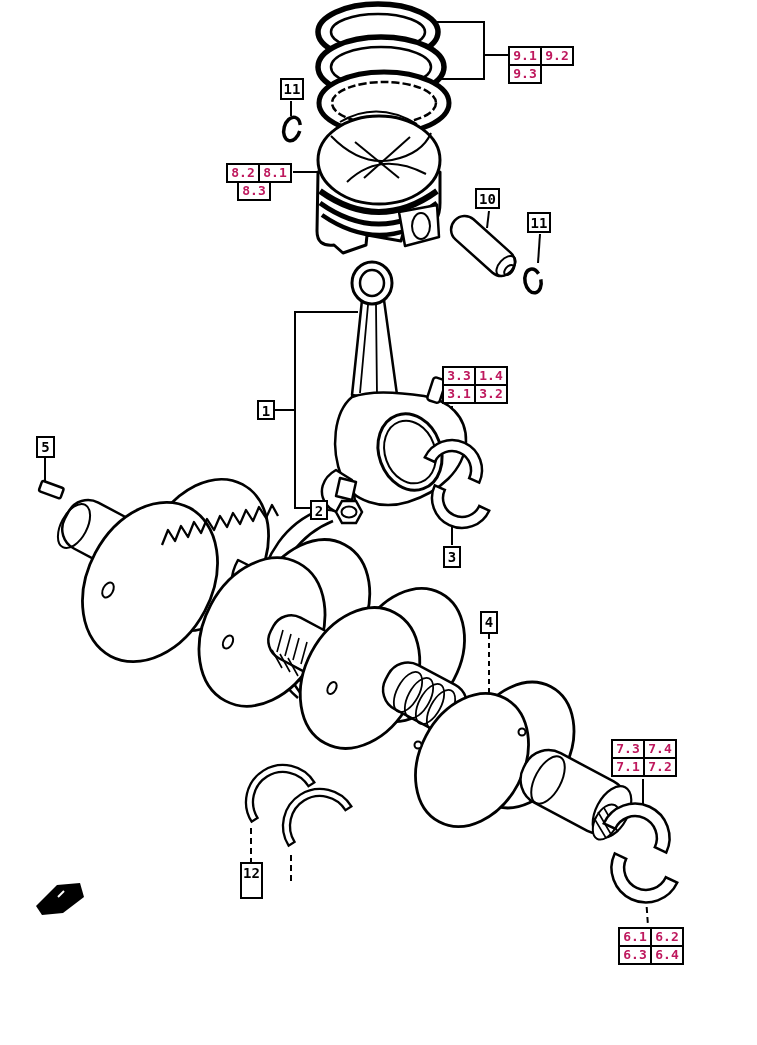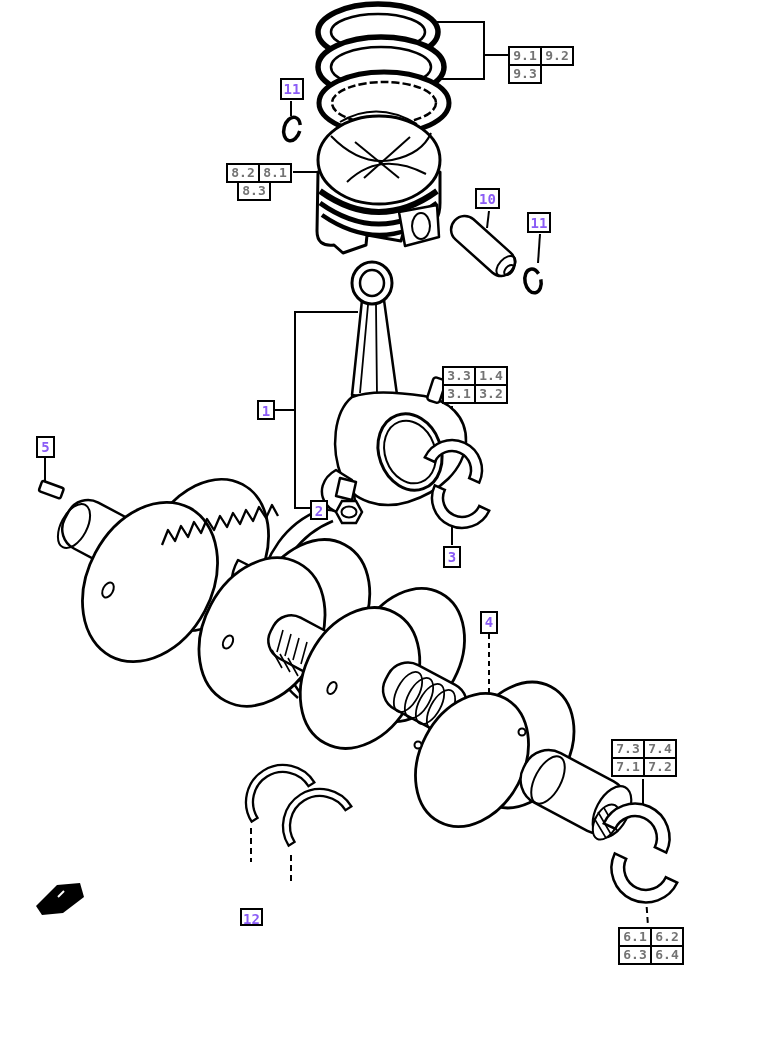--- a/index.html
+++ b/index.html
@@ -1,24 +1,24 @@
 <!DOCTYPE html>
 <html><head>
 <meta charset="utf-8">
 <style>
   html,body{margin:0;padding:0;background:#fff;}
   #stage{position:relative;width:757px;height:1045px;background:#fff;overflow:hidden;
          font-family:"DejaVu Sans Mono",monospace;}
   #art{position:absolute;left:0;top:0;}
-  .co{position:absolute;border:2px solid #000;background:#fff;color:#8b5cf6;
+  .co{position:absolute;border:2px solid #000;background:#fff;color:#000000;
       font:bold 14px/18px "DejaVu Sans Mono",monospace;text-align:center;box-sizing:border-box;}
   .tbl{position:absolute;}
   .row{display:flex;}
   .row + .row{margin-top:-2px;}
-  .cell{border:2px solid #000;background:#fff;color:#737373;box-sizing:border-box;
+  .cell{border:2px solid #000;background:#fff;color:#be185d;box-sizing:border-box;
         font:bold 13px/16px "DejaVu Sans Mono",monospace;text-align:center;height:20px;}
   .cell + .cell{margin-left:-2px;}
   .w34{width:34px;}
   .w43{width:43px;}
 </style>
 </head>
 <body>
 
 <div id="stage">
 
@@ -161,21 +161,21 @@
 </svg>
 
 <div class="co" style="left:280px;top:78px;width:24px;height:22px">11</div>
 <div class="co" style="left:475px;top:188px;width:25px;height:21px">10</div>
 <div class="co" style="left:527px;top:212px;width:24px;height:21px">11</div>
 <div class="co" style="left:257px;top:400px;width:18px;height:20px">1</div>
 <div class="co" style="left:310px;top:500px;width:18px;height:20px">2</div>
 <div class="co" style="left:443px;top:546px;width:18px;height:22px">3</div>
 <div class="co" style="left:36px;top:436px;width:19px;height:22px">5</div>
 <div class="co" style="left:480px;top:611px;width:18px;height:23px">4</div>
-<div class="co" style="left:240px;top:908px;width:23px;height:18px">12</div>
+<div class="co" style="left:240px;top:862px;width:23px;height:37px">12</div>
 
 <div class="tbl" style="left:508px;top:46px">
   <div class="row">
     <div class="cell w34">9.1</div>
     <div class="cell w34">9.2</div>
   </div>
   <div class="row">
     <div class="cell w34" style="">9.3</div>
   </div>
 </div>

